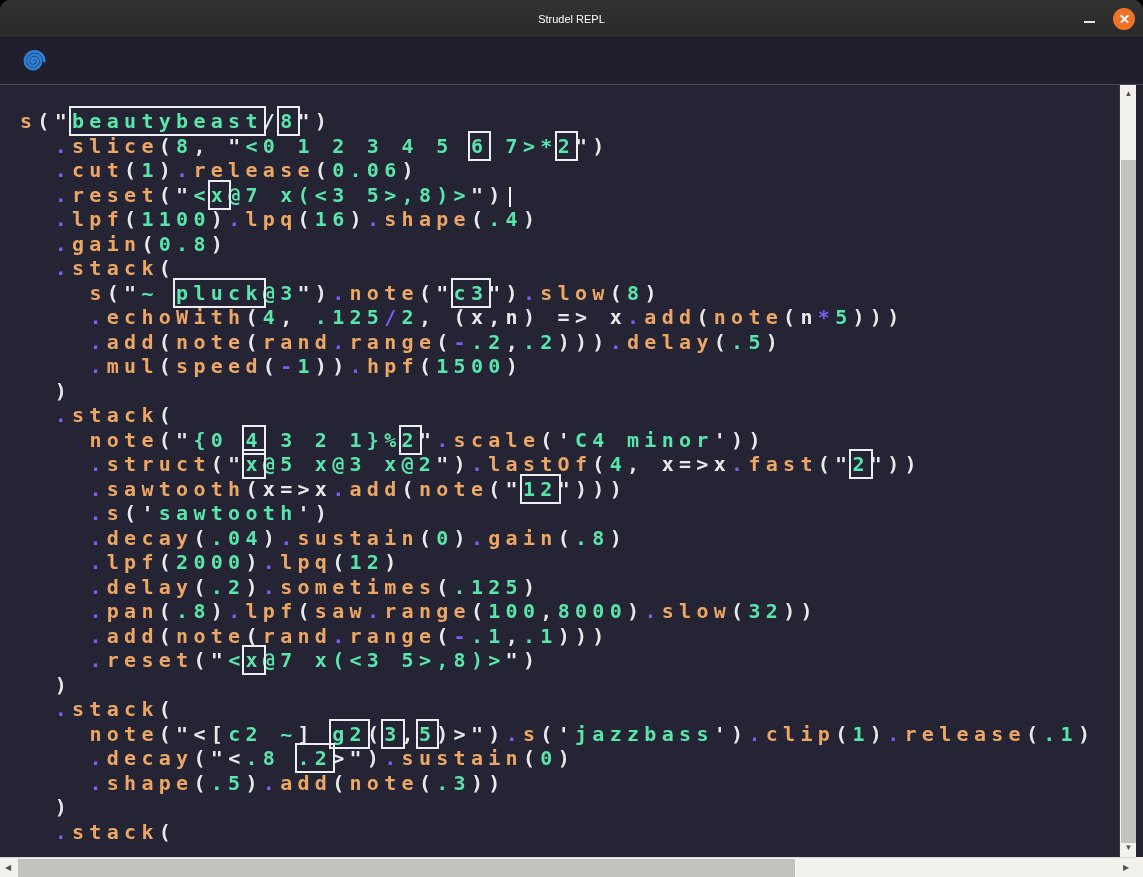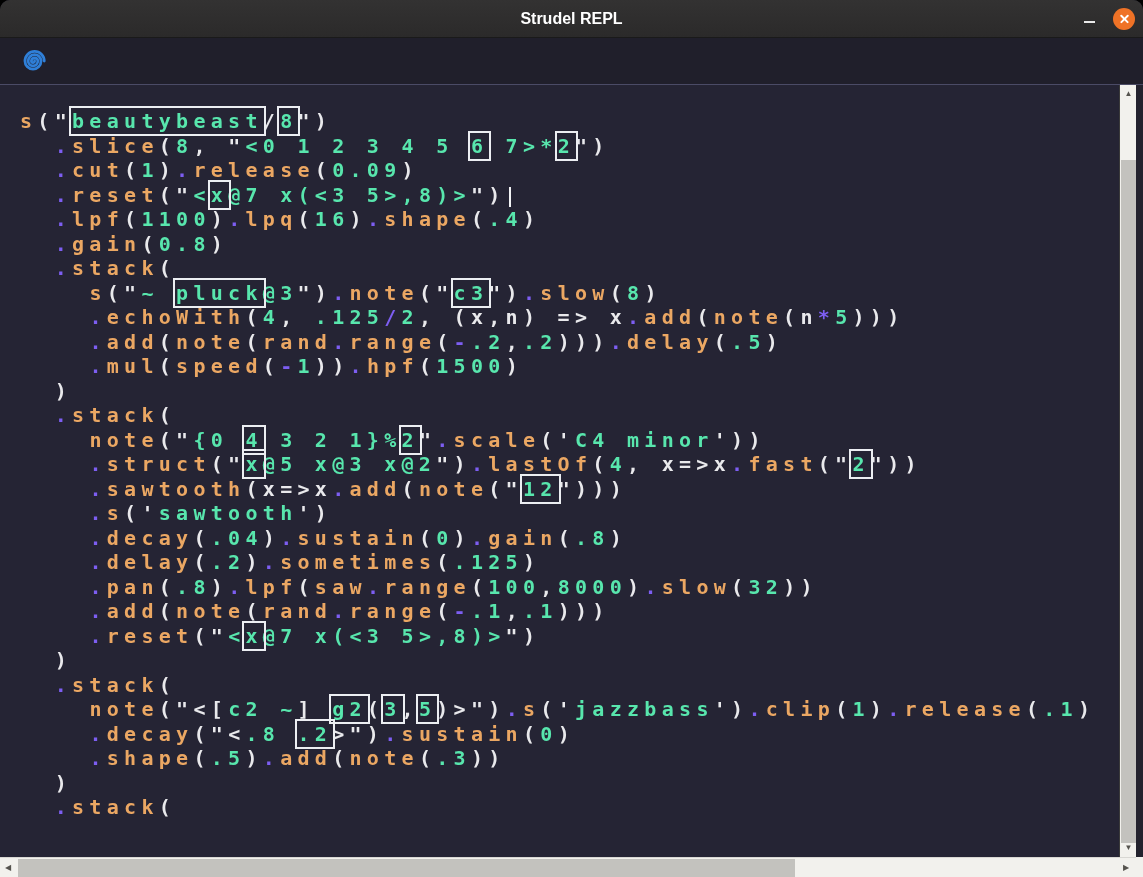--- a/index.html
+++ b/index.html
@@ -13,21 +13,21 @@
   }
   *{margin:0;padding:0;box-sizing:border-box;}
   html,body{width:1143px;height:877px;background:#000;overflow:hidden;}
   .window{position:relative;width:1143px;height:877px;background:var(--editor-bg);
           border-radius:10px 10px 0 0;overflow:hidden;
           font-family:"Liberation Sans",sans-serif;}
   
   .titlebar{position:absolute;top:0;left:0;width:100%;height:38px;
             background:linear-gradient(#333232,#2b2a2a);border-bottom:1px solid #1a1a1a;}
   .titlebar .title{position:absolute;left:0;right:0;top:0;height:28px;line-height:38px;
-            text-align:center;color:var(--titlebar-text);font-weight:bold;font-size:16px;}
+            text-align:center;color:var(--titlebar-text);font-weight:normal;font-size:11px;}
   .btn-min{position:absolute;right:42px;top:8px;width:22px;height:22px;cursor:pointer;}
   .btn-min .dash{position:absolute;left:5px;top:13px;width:11px;height:2px;background:#e9e9e9;}
   .btn-close{position:absolute;right:8px;top:8px;width:22px;height:22px;border-radius:50%;
             background:var(--close-button);cursor:pointer;}
   .btn-close .x1,.btn-close .x2{position:absolute;left:5.5px;top:10px;width:11px;height:1.8px;
             background:#fff;border-radius:1px;}
   .btn-close .x1{transform:rotate(45deg);}
   .btn-close .x2{transform:rotate(-45deg);}
   
   .header{position:absolute;top:38px;left:0;width:100%;height:47px;background:var(--header-bg);
@@ -91,36 +91,37 @@
   <div class="header">
     <svg class="logo" viewBox="0 0 28 28">
       <path d="M 15.5 14 a 1.5 1.5 0 0 1 -3 0 a 3 3 0 0 1 6 0 a 4.5 4.5 0 0 1 -9 0 a 6 6 0 0 1 12 0 a 7.5 7.5 0 0 1 -15 0 a 9 9 0 0 1 18 0" fill="none" stroke="#2f7fd8" stroke-width="2.6" stroke-linecap="round"></path>
     </svg>
   </div>
 
   <div class="editor">
     <div class="code" id="code-lines">
         <div class="code-line"><span class="tok-fn">s</span><span class="tok-pun">("</span><span class="tok-str boxed">beautybeast</span><span class="tok-pun">/</span><span class="tok-str boxed">8</span><span class="tok-pun">")</span></div>
         <div class="code-line">  <span class="tok-op">.</span><span class="tok-fn">slice</span><span class="tok-pun">(</span><span class="tok-num">8</span><span class="tok-pun">, </span><span class="tok-pun">"</span><span class="tok-str">&lt;0 1 2 3 4 5 </span><span class="tok-str boxed">6</span><span class="tok-str"> 7&gt;*</span><span class="tok-str boxed">2</span><span class="tok-pun">")</span></div>
-        <div class="code-line">  <span class="tok-op">.</span><span class="tok-fn">cut</span><span class="tok-pun">(</span><span class="tok-num">1</span><span class="tok-pun">)</span><span class="tok-op">.</span><span class="tok-fn">release</span><span class="tok-pun">(</span><span class="tok-num">0.09</span><span class="tok-pun">)</span></div>
+        <div class="code-line">  <span class="tok-op">.</span><span class="tok-fn">cut</span><span class="tok-pun">(</span><span class="tok-num">1</span><span class="tok-pun">)</span><span class="tok-op">.</span><span class="tok-fn">release</span><span class="tok-pun">(</span><span class="tok-num">0.06</span><span class="tok-pun">)</span></div>
         <div class="code-line">  <span class="tok-op">.</span><span class="tok-fn">reset</span><span class="tok-pun">("</span><span class="tok-str">&lt;</span><span class="tok-str boxed">x</span><span class="tok-str">@7 x(&lt;3 5&gt;,8)&gt;</span><span class="tok-pun">")</span><span class="cursor"></span></div>
         <div class="code-line">  <span class="tok-op">.</span><span class="tok-fn">lpf</span><span class="tok-pun">(</span><span class="tok-num">1100</span><span class="tok-pun">)</span><span class="tok-op">.</span><span class="tok-fn">lpq</span><span class="tok-pun">(</span><span class="tok-num">16</span><span class="tok-pun">)</span><span class="tok-op">.</span><span class="tok-fn">shape</span><span class="tok-pun">(</span><span class="tok-num">.4</span><span class="tok-pun">)</span></div>
         <div class="code-line">  <span class="tok-op">.</span><span class="tok-fn">gain</span><span class="tok-pun">(</span><span class="tok-num">0.8</span><span class="tok-pun">)</span></div>
         <div class="code-line">  <span class="tok-op">.</span><span class="tok-fn">stack</span><span class="tok-pun">(</span></div>
         <div class="code-line">    <span class="tok-fn">s</span><span class="tok-pun">("</span><span class="tok-str">~ </span><span class="tok-str boxed">pluck</span><span class="tok-str">@3</span><span class="tok-pun">")</span><span class="tok-op">.</span><span class="tok-fn">note</span><span class="tok-pun">("</span><span class="tok-str boxed">c3</span><span class="tok-pun">")</span><span class="tok-op">.</span><span class="tok-fn">slow</span><span class="tok-pun">(</span><span class="tok-num">8</span><span class="tok-pun">)</span></div>
         <div class="code-line">    <span class="tok-op">.</span><span class="tok-fn">echoWith</span><span class="tok-pun">(</span><span class="tok-num">4</span><span class="tok-pun">, </span><span class="tok-num">.125</span><span class="tok-op">/</span><span class="tok-num">2</span><span class="tok-pun">, </span><span class="tok-pun">(x,n) =&gt; x</span><span class="tok-op">.</span><span class="tok-fn">add</span><span class="tok-pun">(</span><span class="tok-fn">note</span><span class="tok-pun">(</span><span class="tok-pun">n</span><span class="tok-op">*</span><span class="tok-num">5</span><span class="tok-pun">)))</span></div>
         <div class="code-line">    <span class="tok-op">.</span><span class="tok-fn">add</span><span class="tok-pun">(</span><span class="tok-fn">note</span><span class="tok-pun">(</span><span class="tok-fn">rand</span><span class="tok-op">.</span><span class="tok-fn">range</span><span class="tok-pun">(</span><span class="tok-op">-</span><span class="tok-num">.2</span><span class="tok-pun">,</span><span class="tok-num">.2</span><span class="tok-pun">)))</span><span class="tok-op">.</span><span class="tok-fn">delay</span><span class="tok-pun">(</span><span class="tok-num">.5</span><span class="tok-pun">)</span></div>
         <div class="code-line">    <span class="tok-op">.</span><span class="tok-fn">mul</span><span class="tok-pun">(</span><span class="tok-fn">speed</span><span class="tok-pun">(</span><span class="tok-op">-</span><span class="tok-num">1</span><span class="tok-pun">))</span><span class="tok-op">.</span><span class="tok-fn">hpf</span><span class="tok-pun">(</span><span class="tok-num">1500</span><span class="tok-pun">)</span></div>
         <div class="code-line">  <span class="tok-pun">)</span></div>
         <div class="code-line">  <span class="tok-op">.</span><span class="tok-fn">stack</span><span class="tok-pun">(</span></div>
         <div class="code-line">    <span class="tok-fn">note</span><span class="tok-pun">("</span><span class="tok-str">{0 </span><span class="tok-str boxed">4</span><span class="tok-str"> 3 2 1}%</span><span class="tok-str boxed">2</span><span class="tok-pun">"</span><span class="tok-op">.</span><span class="tok-fn">scale</span><span class="tok-pun">('</span><span class="tok-str">C4 minor</span><span class="tok-pun">'))</span></div>
         <div class="code-line">    <span class="tok-op">.</span><span class="tok-fn">struct</span><span class="tok-pun">("</span><span class="tok-str boxed">x</span><span class="tok-str">@5 x@3 x@2</span><span class="tok-pun">")</span><span class="tok-op">.</span><span class="tok-fn">lastOf</span><span class="tok-pun">(</span><span class="tok-num">4</span><span class="tok-pun">, </span><span class="tok-pun">x=&gt;x</span><span class="tok-op">.</span><span class="tok-fn">fast</span><span class="tok-pun">("</span><span class="tok-str boxed">2</span><span class="tok-pun">"))</span></div>
         <div class="code-line">    <span class="tok-op">.</span><span class="tok-fn">sawtooth</span><span class="tok-pun">(</span><span class="tok-pun">x=&gt;x</span><span class="tok-op">.</span><span class="tok-fn">add</span><span class="tok-pun">(</span><span class="tok-fn">note</span><span class="tok-pun">("</span><span class="tok-str boxed">12</span><span class="tok-pun">")))</span></div>
         <div class="code-line">    <span class="tok-op">.</span><span class="tok-fn">s</span><span class="tok-pun">('</span><span class="tok-str">sawtooth</span><span class="tok-pun">')</span></div>
         <div class="code-line">    <span class="tok-op">.</span><span class="tok-fn">decay</span><span class="tok-pun">(</span><span class="tok-num">.04</span><span class="tok-pun">)</span><span class="tok-op">.</span><span class="tok-fn">sustain</span><span class="tok-pun">(</span><span class="tok-num">0</span><span class="tok-pun">)</span><span class="tok-op">.</span><span class="tok-fn">gain</span><span class="tok-pun">(</span><span class="tok-num">.8</span><span class="tok-pun">)</span></div>
+        <div class="code-line">    <span class="tok-op">.</span><span class="tok-fn">lpf</span><span class="tok-pun">(</span><span class="tok-num">2000</span><span class="tok-pun">)</span><span class="tok-op">.</span><span class="tok-fn">lpq</span><span class="tok-pun">(</span><span class="tok-num">12</span><span class="tok-pun">)</span></div>
         <div class="code-line">    <span class="tok-op">.</span><span class="tok-fn">delay</span><span class="tok-pun">(</span><span class="tok-num">.2</span><span class="tok-pun">)</span><span class="tok-op">.</span><span class="tok-fn">sometimes</span><span class="tok-pun">(</span><span class="tok-num">.125</span><span class="tok-pun">)</span></div>
         <div class="code-line">    <span class="tok-op">.</span><span class="tok-fn">pan</span><span class="tok-pun">(</span><span class="tok-num">.8</span><span class="tok-pun">)</span><span class="tok-op">.</span><span class="tok-fn">lpf</span><span class="tok-pun">(</span><span class="tok-fn">saw</span><span class="tok-op">.</span><span class="tok-fn">range</span><span class="tok-pun">(</span><span class="tok-num">100</span><span class="tok-pun">,</span><span class="tok-num">8000</span><span class="tok-pun">)</span><span class="tok-op">.</span><span class="tok-fn">slow</span><span class="tok-pun">(</span><span class="tok-num">32</span><span class="tok-pun">))</span></div>
         <div class="code-line">    <span class="tok-op">.</span><span class="tok-fn">add</span><span class="tok-pun">(</span><span class="tok-fn">note</span><span class="tok-pun">(</span><span class="tok-fn">rand</span><span class="tok-op">.</span><span class="tok-fn">range</span><span class="tok-pun">(</span><span class="tok-op">-</span><span class="tok-num">.1</span><span class="tok-pun">,</span><span class="tok-num">.1</span><span class="tok-pun">)))</span></div>
         <div class="code-line">    <span class="tok-op">.</span><span class="tok-fn">reset</span><span class="tok-pun">("</span><span class="tok-str">&lt;</span><span class="tok-str boxed">x</span><span class="tok-str">@7 x(&lt;3 5&gt;,8)&gt;</span><span class="tok-pun">")</span></div>
         <div class="code-line">  <span class="tok-pun">)</span></div>
         <div class="code-line">  <span class="tok-op">.</span><span class="tok-fn">stack</span><span class="tok-pun">(</span></div>
         <div class="code-line">    <span class="tok-fn">note</span><span class="tok-pun">("</span><span class="tok-sp">&lt;[</span><span class="tok-str">c2 ~</span><span class="tok-sp">] </span><span class="tok-str boxed">g2</span><span class="tok-sp">(</span><span class="tok-str boxed">3</span><span class="tok-sp">,</span><span class="tok-str boxed">5</span><span class="tok-sp">)&gt;</span><span class="tok-pun">")</span><span class="tok-op">.</span><span class="tok-fn">s</span><span class="tok-pun">('</span><span class="tok-str">jazzbass</span><span class="tok-pun">')</span><span class="tok-op">.</span><span class="tok-fn">clip</span><span class="tok-pun">(</span><span class="tok-num">1</span><span class="tok-pun">)</span><span class="tok-op">.</span><span class="tok-fn">release</span><span class="tok-pun">(</span><span class="tok-num">.1</span><span class="tok-pun">)</span></div>
         <div class="code-line">    <span class="tok-op">.</span><span class="tok-fn">decay</span><span class="tok-pun">("</span><span class="tok-sp">&lt;</span><span class="tok-str">.8 </span><span class="tok-str boxed">.2</span><span class="tok-sp">&gt;</span><span class="tok-pun">")</span><span class="tok-op">.</span><span class="tok-fn">sustain</span><span class="tok-pun">(</span><span class="tok-num">0</span><span class="tok-pun">)</span></div>
         <div class="code-line">    <span class="tok-op">.</span><span class="tok-fn">shape</span><span class="tok-pun">(</span><span class="tok-num">.5</span><span class="tok-pun">)</span><span class="tok-op">.</span><span class="tok-fn">add</span><span class="tok-pun">(</span><span class="tok-fn">note</span><span class="tok-pun">(</span><span class="tok-num">.3</span><span class="tok-pun">))</span></div>
         <div class="code-line">  <span class="tok-pun">)</span></div>

